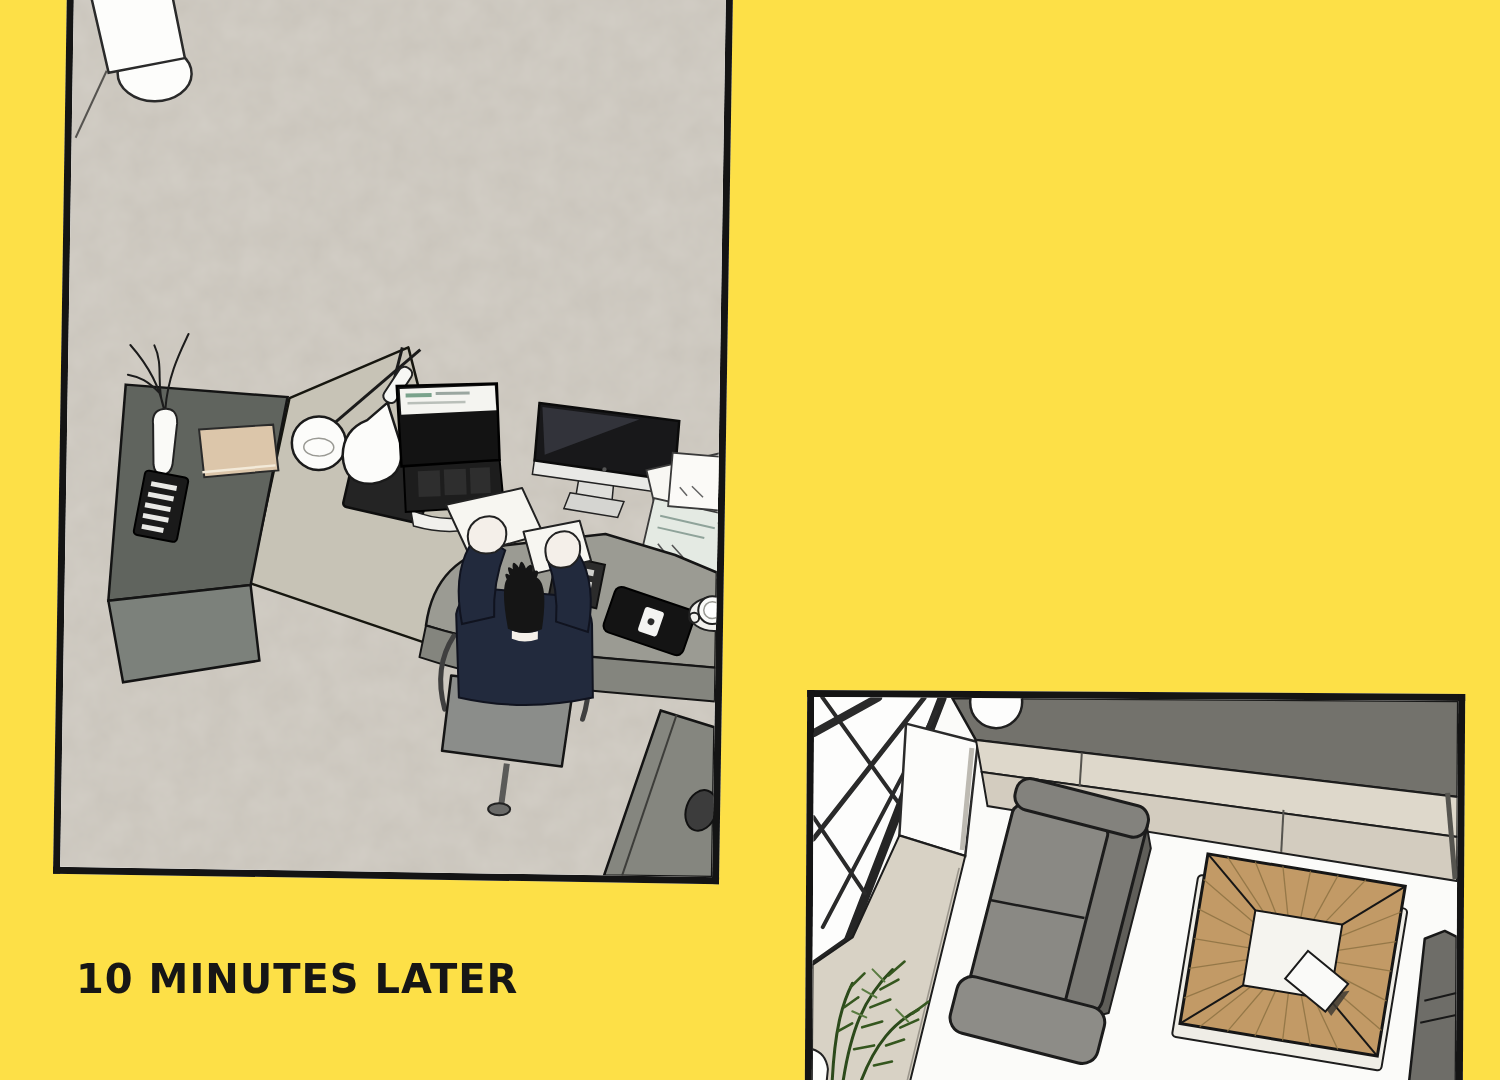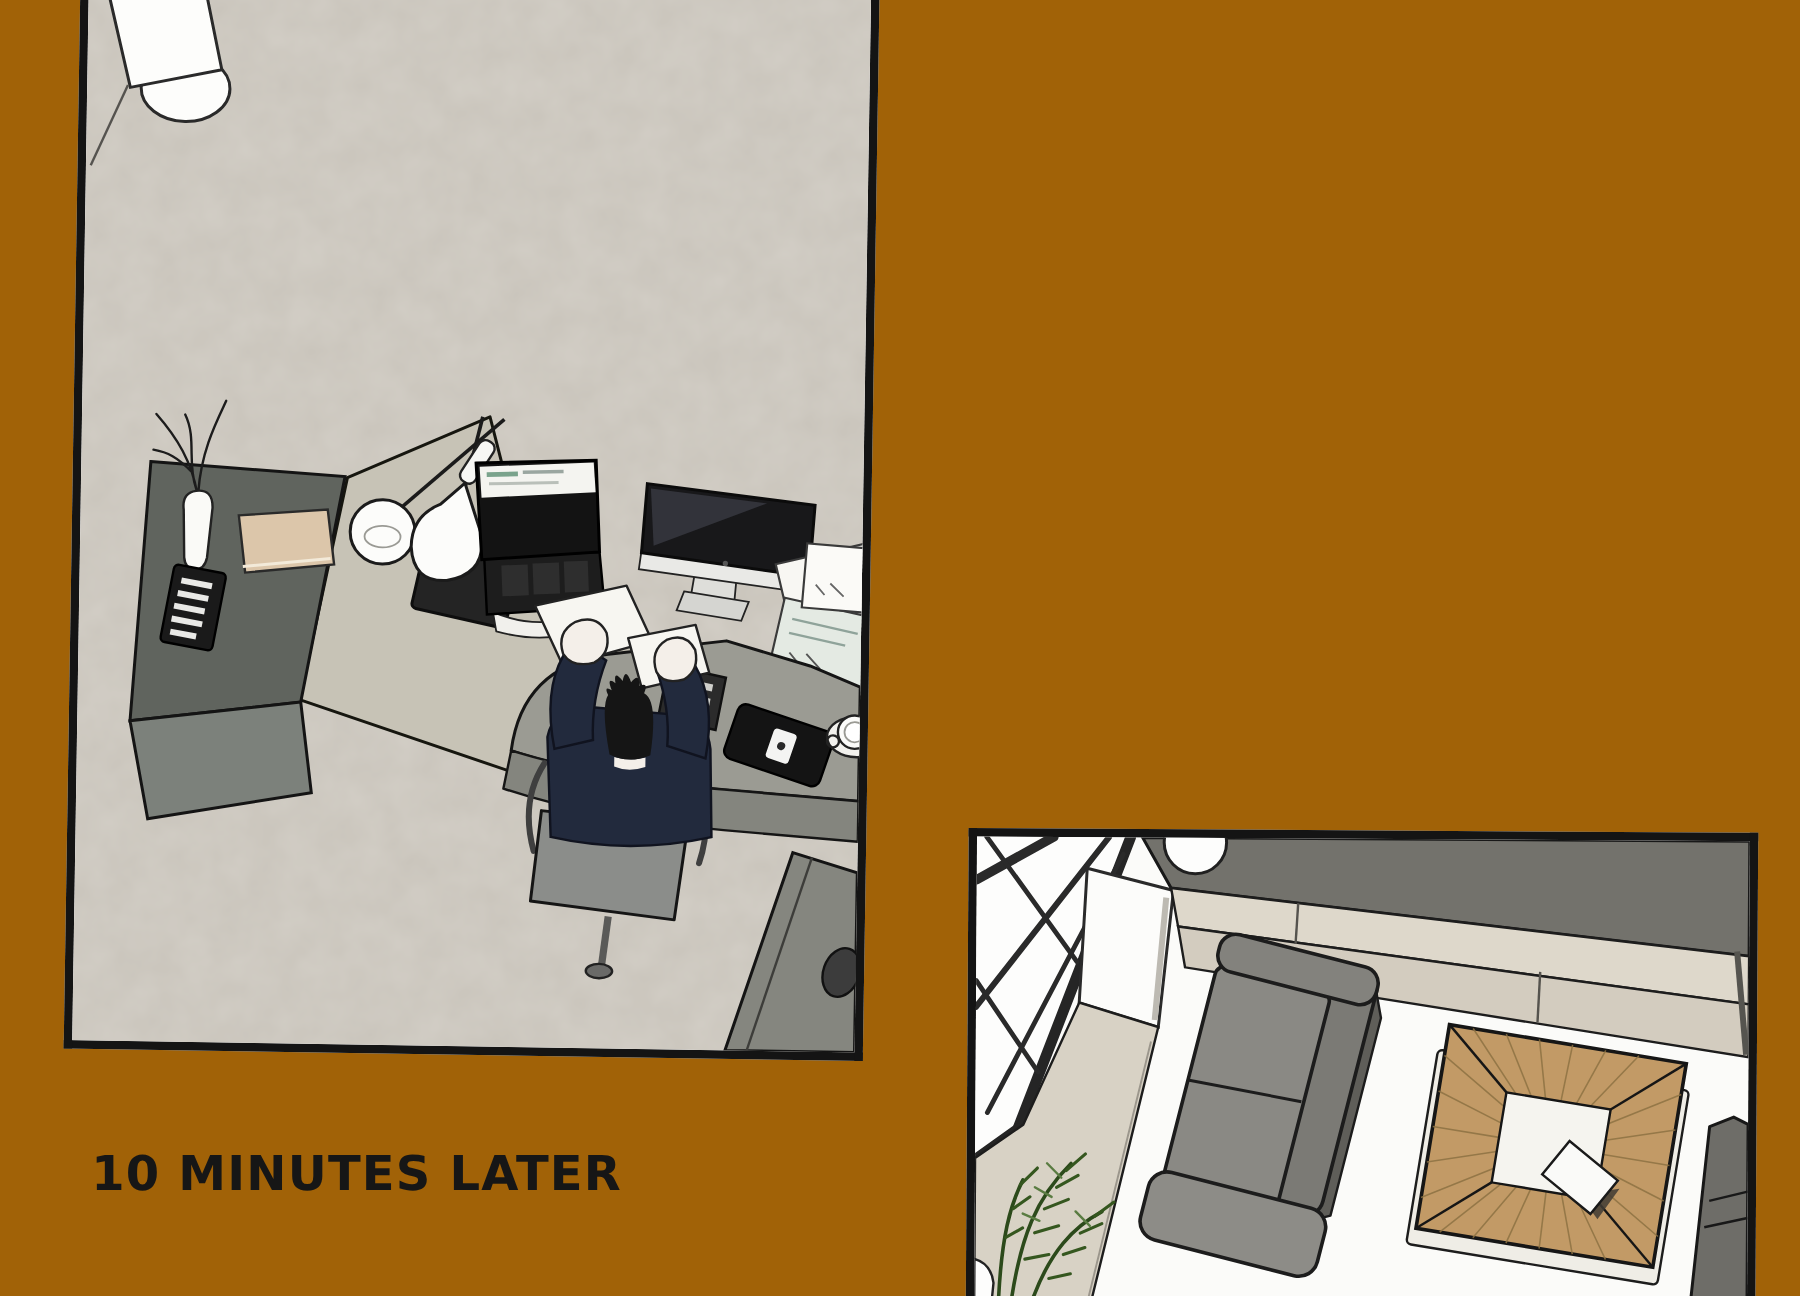--- a/index.html
+++ b/index.html
@@ -1,16 +1,16 @@
 <!DOCTYPE html>
 <html><head>
 <meta charset="utf-8">
 <style>
   html,body{margin:0;padding:0;background:#ffffff;}
-  .page{position:relative;width:1500px;height:1080px;overflow:hidden;background:#a16207;
+  .page{position:relative;width:1500px;height:1080px;overflow:hidden;background:#fde047;
         font-family:"DejaVu Sans","Liberation Sans",sans-serif;}
   .panel{position:absolute;box-sizing:border-box;background:#fff;}
   .panel svg{display:block;width:100%;height:100%;}
   .panel1{left:60px;top:-12px;width:666px;height:891px;
           border:7px solid #141414;border-top:none;transform:rotate(0.9deg);}
   .panel2{left:806px;top:692px;width:658px;height:400px;
           border:7px solid #141414;border-bottom:none;transform:rotate(0.35deg);}
   .caption{position:absolute;left:76px;top:956px;font-size:40px;font-weight:800;
            color:#161616;letter-spacing:1px;white-space:nowrap;}
 </style>

